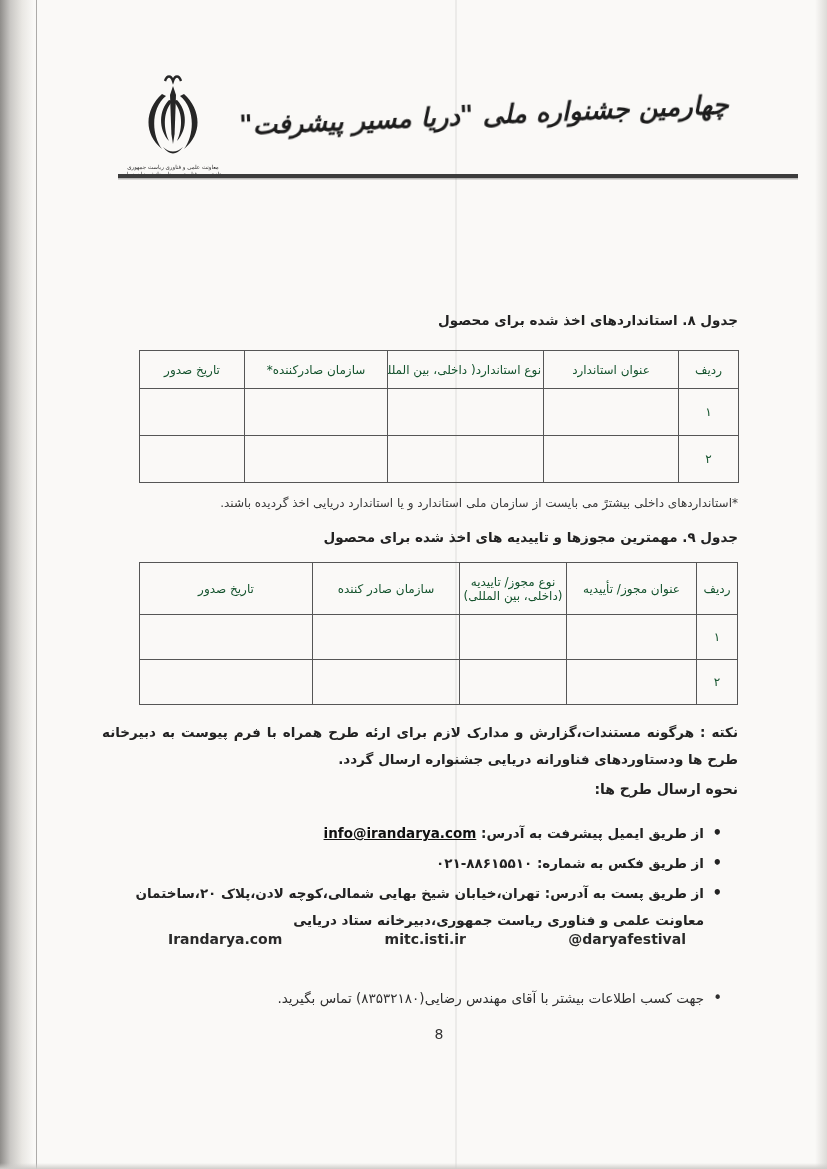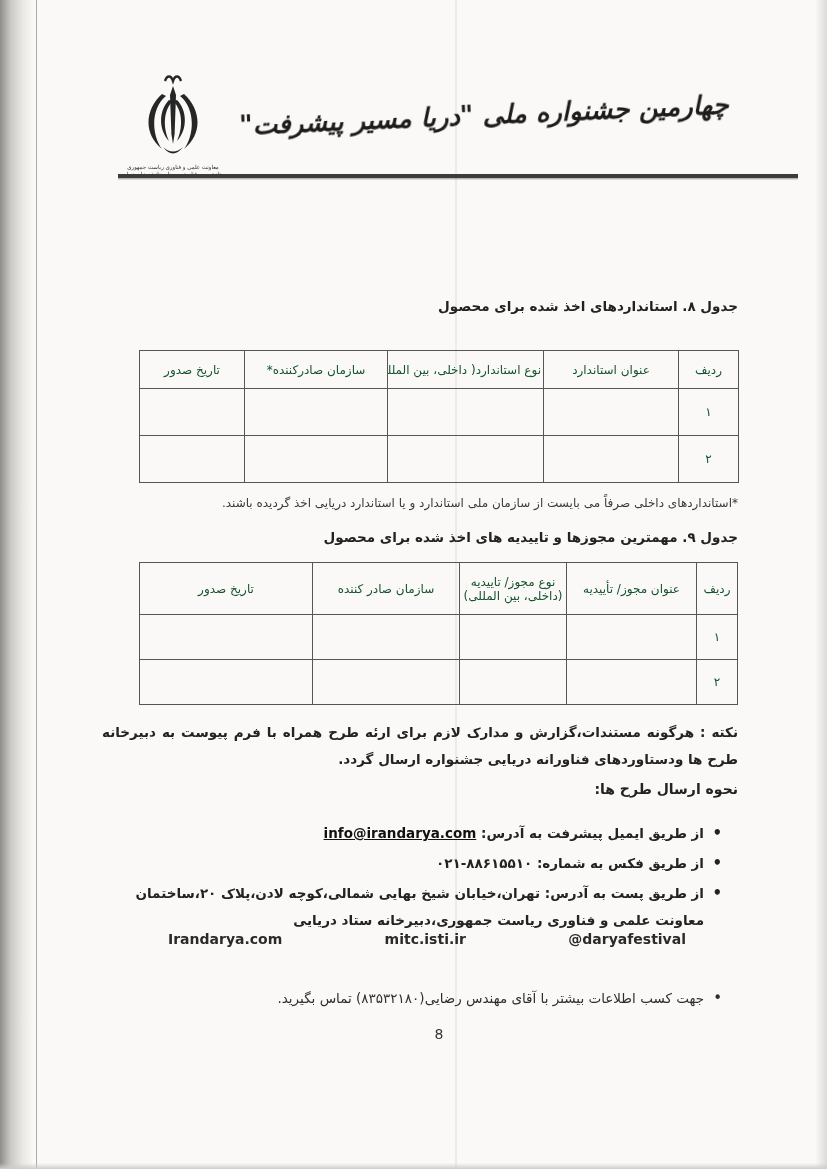--- a/index.html
+++ b/index.html
@@ -25,21 +25,21 @@
   .calligraphy{position:absolute;right:98px;top:100px;direction:rtl;
     font-size:26px;font-weight:bold;font-style:italic;color:#1c1c1c;
     transform:rotate(-2.5deg);letter-spacing:1px;filter:blur(.2px);}
   .header-rule{position:absolute;left:118px;top:174px;width:680px;height:4px;
     background:#3c3c3c;box-shadow:0 1.5px 0 rgba(60,60,60,.35);filter:blur(.3px);}
   
   .rtl{direction:rtl;text-align:right;}
   .effects-box{position:absolute;left:140px;top:218px;width:580px;height:74px;
     border:1.3px solid #4c4c4c;padding:6px 8px;font-size:13px;line-height:22px;color:#333;}
   .tbl-caption{position:absolute;right:89px;direction:rtl;font-size:13.5px;font-weight:bold;color:#222;}
-  .caption8{top:298px;}
+  .caption8{top:312px;}
   .caption9{top:529px;}
   table{border-collapse:collapse;table-layout:fixed;}
   .doc-table{position:absolute;left:139px;width:599px;direction:rtl;}
   .t8{top:350px;}
   .t9{top:562px;}
   .doc-table td,.doc-table th{border:1.2px solid #565656;font-weight:normal;
     font-size:12px;color:#14532d;text-align:center;vertical-align:middle;padding:2px;overflow:hidden;}
   .t8 .hrow{height:38px;}
   .t8 .drow{height:47px;}
   .t9 .hrow{height:52px;}
@@ -128,21 +128,21 @@
     </tr>
     <tr class="drow">
       <td class="num-cell">۲</td>
       <td></td>
       <td></td>
       <td></td>
       <td></td>
     </tr>
   </tbody>
     </table>
-  <div class="footnote">*استانداردهای داخلی صرفاً می بایست از سازمان ملی استاندارد و یا استاندارد دریایی اخذ گردیده باشند.</div>
+  <div class="footnote">*استانداردهای داخلی بیشترً می بایست از سازمان ملی استاندارد و یا استاندارد دریایی اخذ گردیده باشند.</div>
 
   <div class="tbl-caption caption9">جدول ۹. مهمترین مجوزها و تاییدیه های اخذ شده برای محصول</div>
   <table class="doc-table t9">
     <colgroup>
         <col style="width:41px">
         <col style="width:130px">
         <col style="width:107px">
         <col style="width:147px">
         <col style="width:173px">
       </colgroup>

